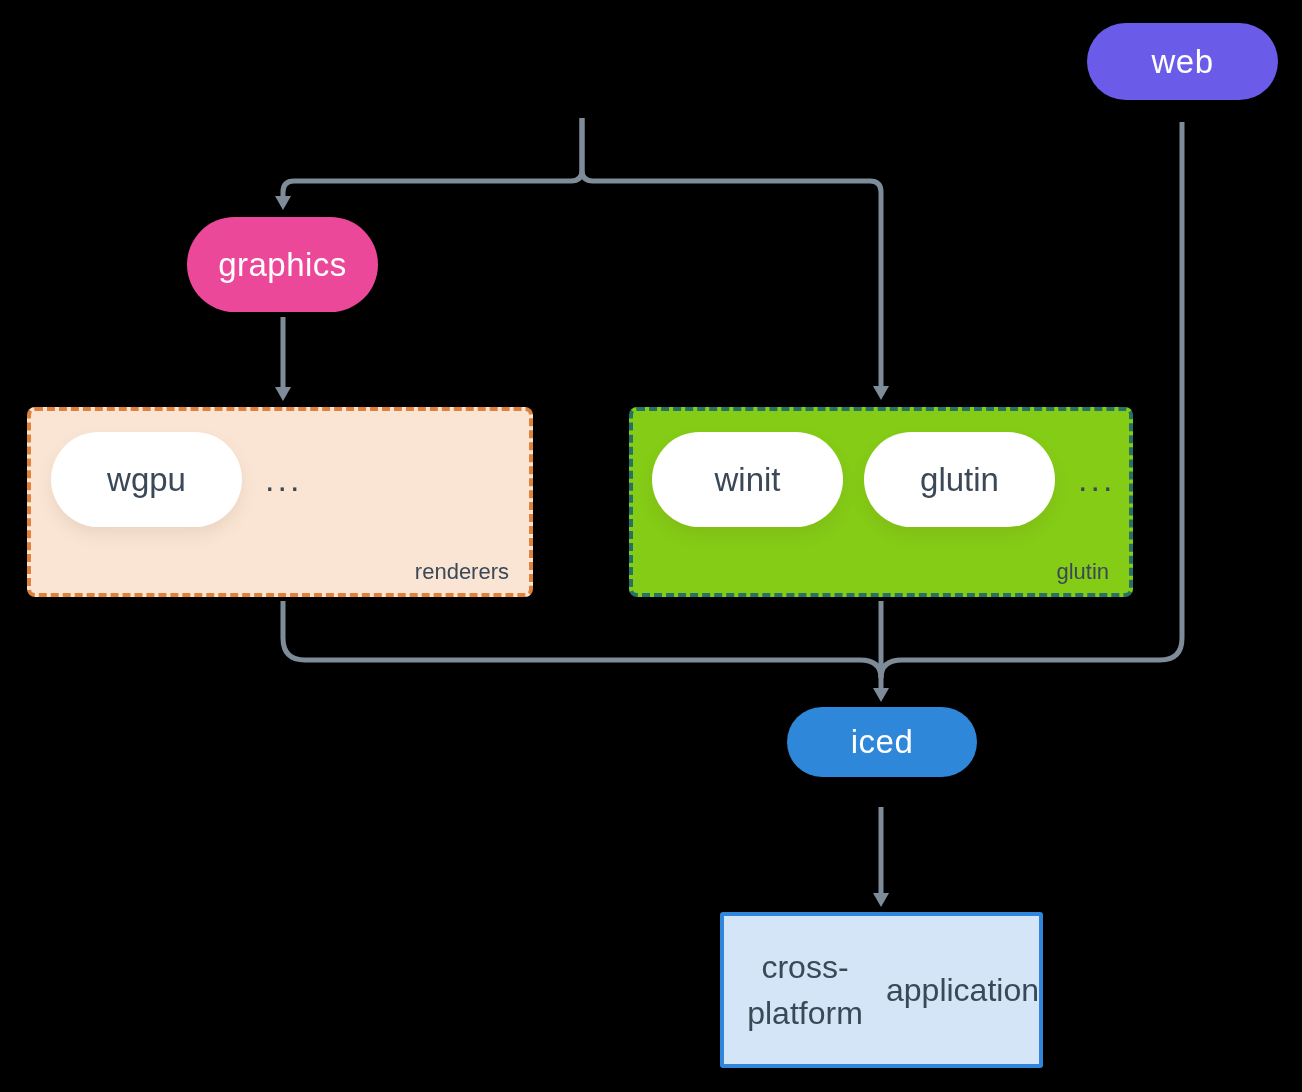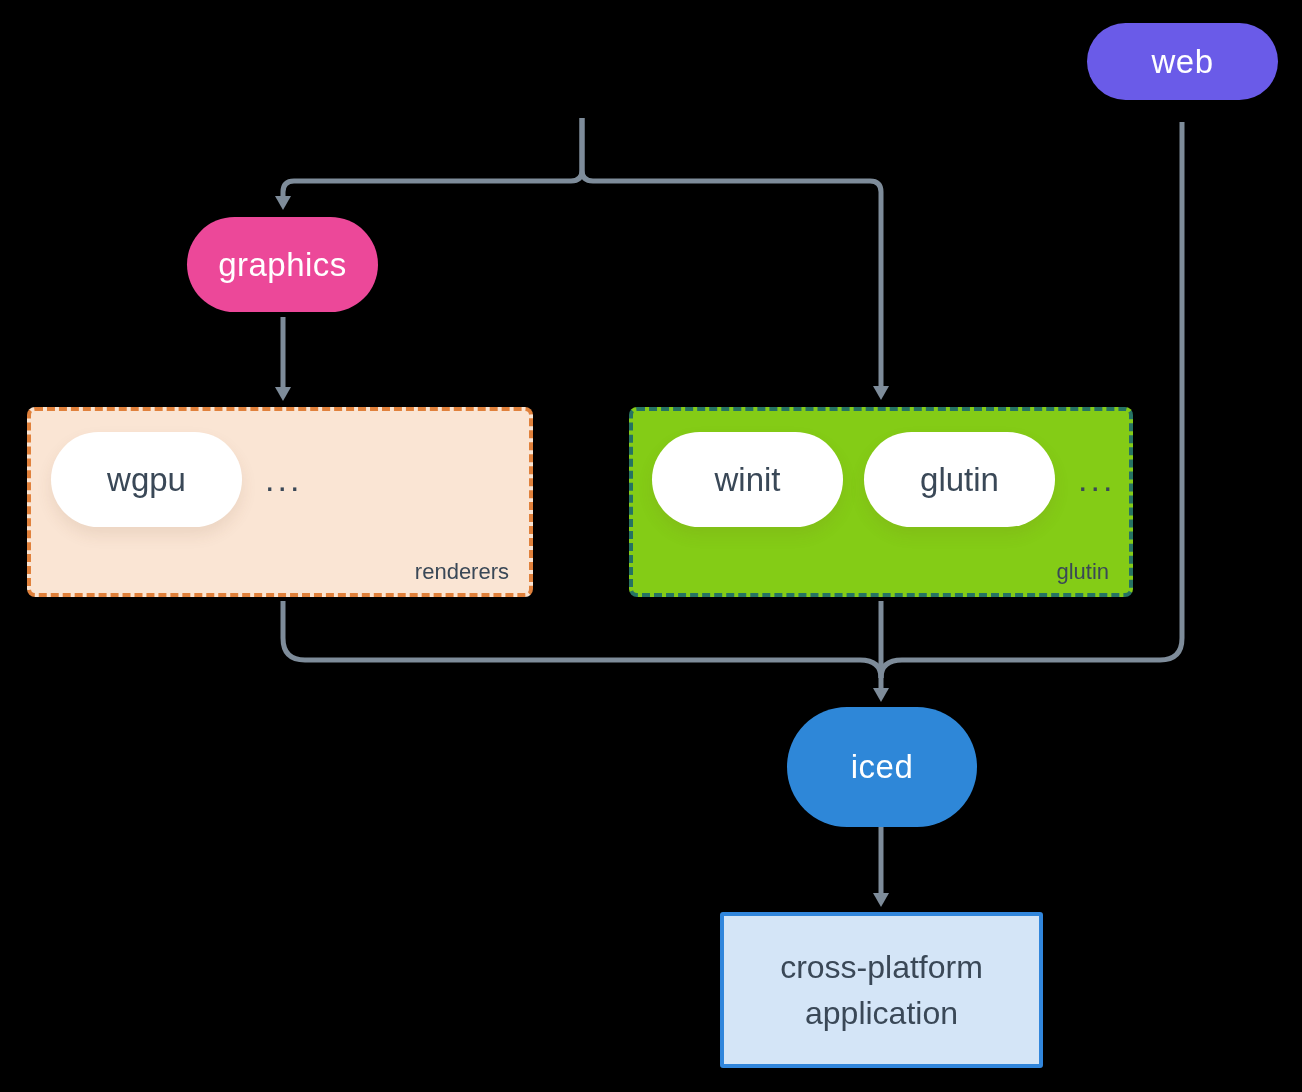--- a/index.html
+++ b/index.html
@@ -84,34 +84,34 @@
   .app-box {
     position: absolute;
     left: 720px;
     top: 912px;
     width: 323px;
     height: 156px;
     background: #D4E5F7;
     border: 4px solid #3186DC;
     border-radius: 3px;
     display: flex;
-    flex-direction: column;
+    flex-direction: row;
     align-items: center;
     justify-content: center;
     font-size: 32px;
     line-height: 1.45;
     color: #3A4857;
     text-align: center;
   }
 
   
   .pill-native   { left: 486px;  top: 23px;  width: 191px; height: 95px; }
   .pill-web      { left: 1087px; top: 23px;  width: 191px; height: 77px; }
   .pill-graphics { left: 187px;  top: 217px; width: 191px; height: 95px; }
-  .pill-iced     { left: 787px;  top: 707px; width: 190px; height: 120px; }
+  .pill-iced     { left: 787px;  top: 707px; width: 190px; height: 70px; }
   .group-renderers { left: 27px;  top: 407px; width: 506px; height: 190px; }
   .group-shells    { left: 629px; top: 407px; width: 504px; height: 190px; }
 </style>
 </head>
 <body>
 
 <div class="canvas">
 
   <svg class="edges" viewBox="0 0 1302 1092" xmlns="http://www.w3.org/2000/svg">
     <defs>

